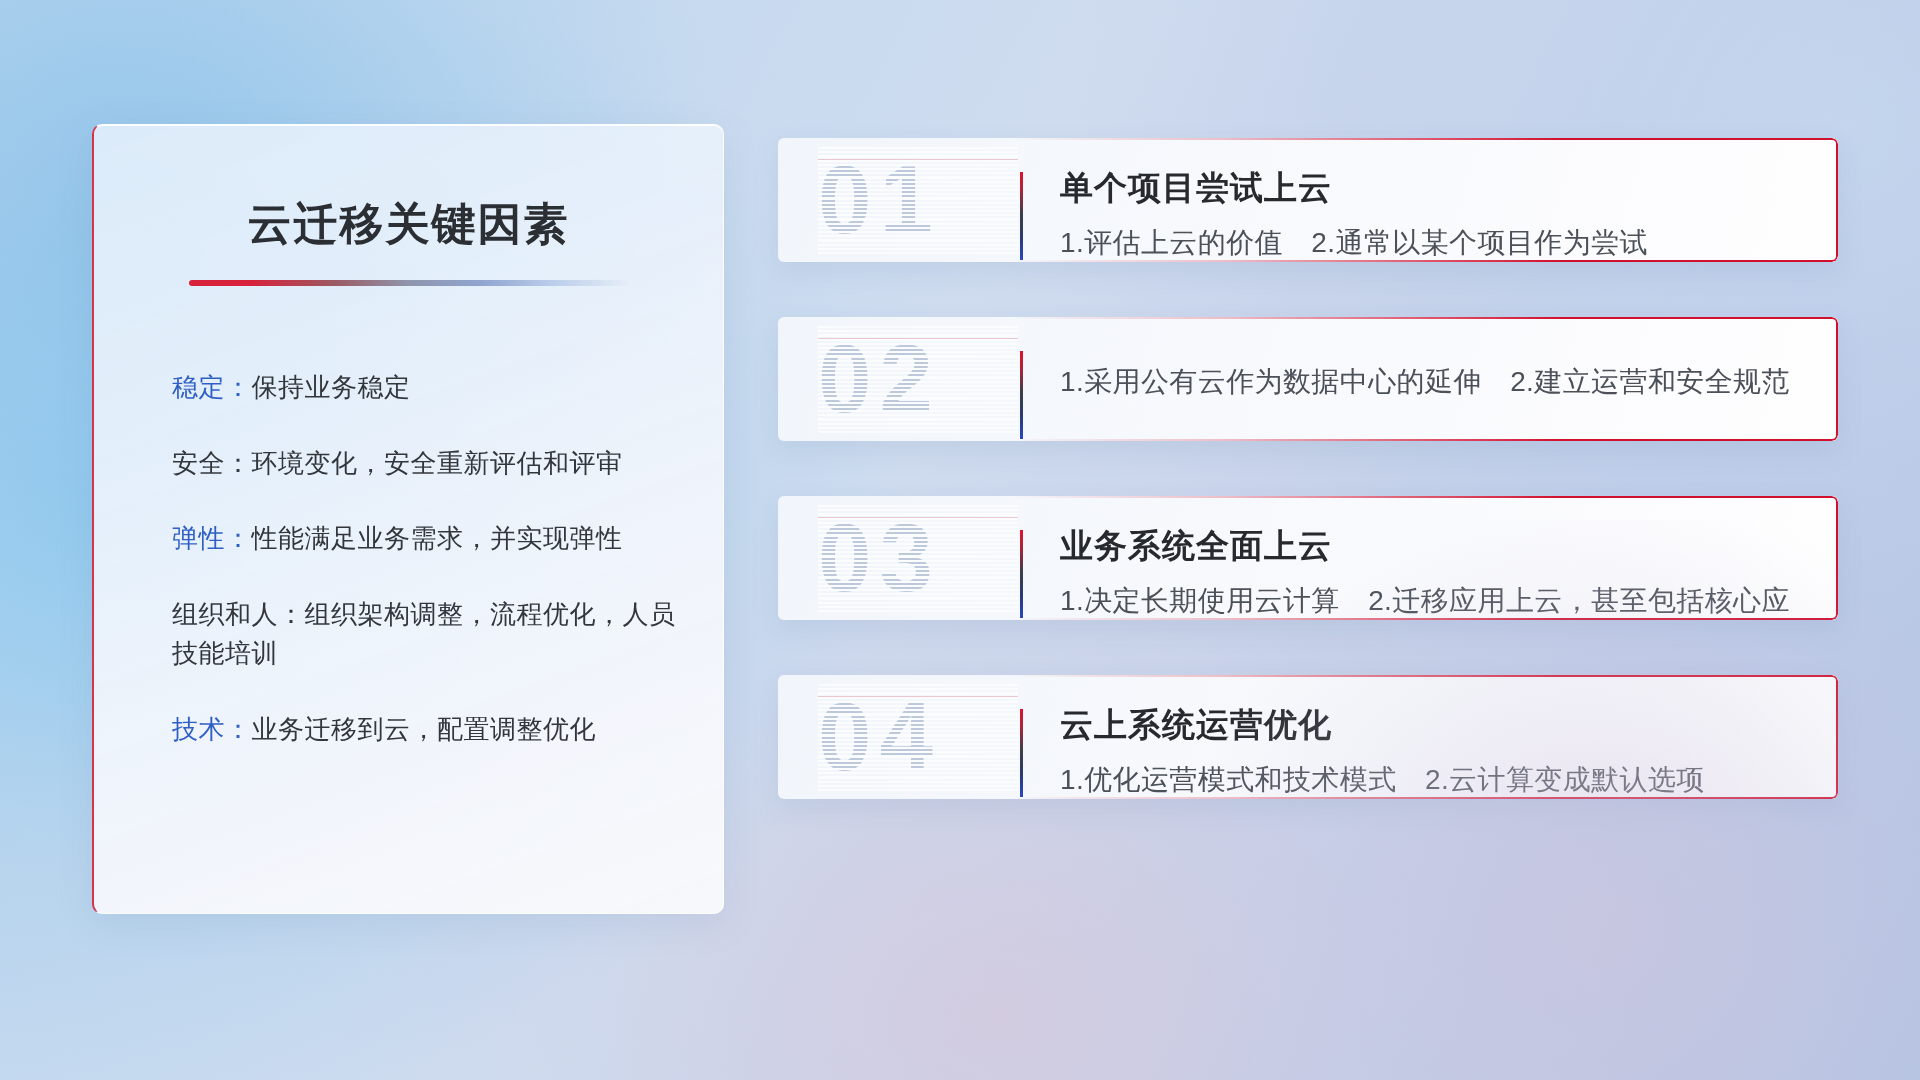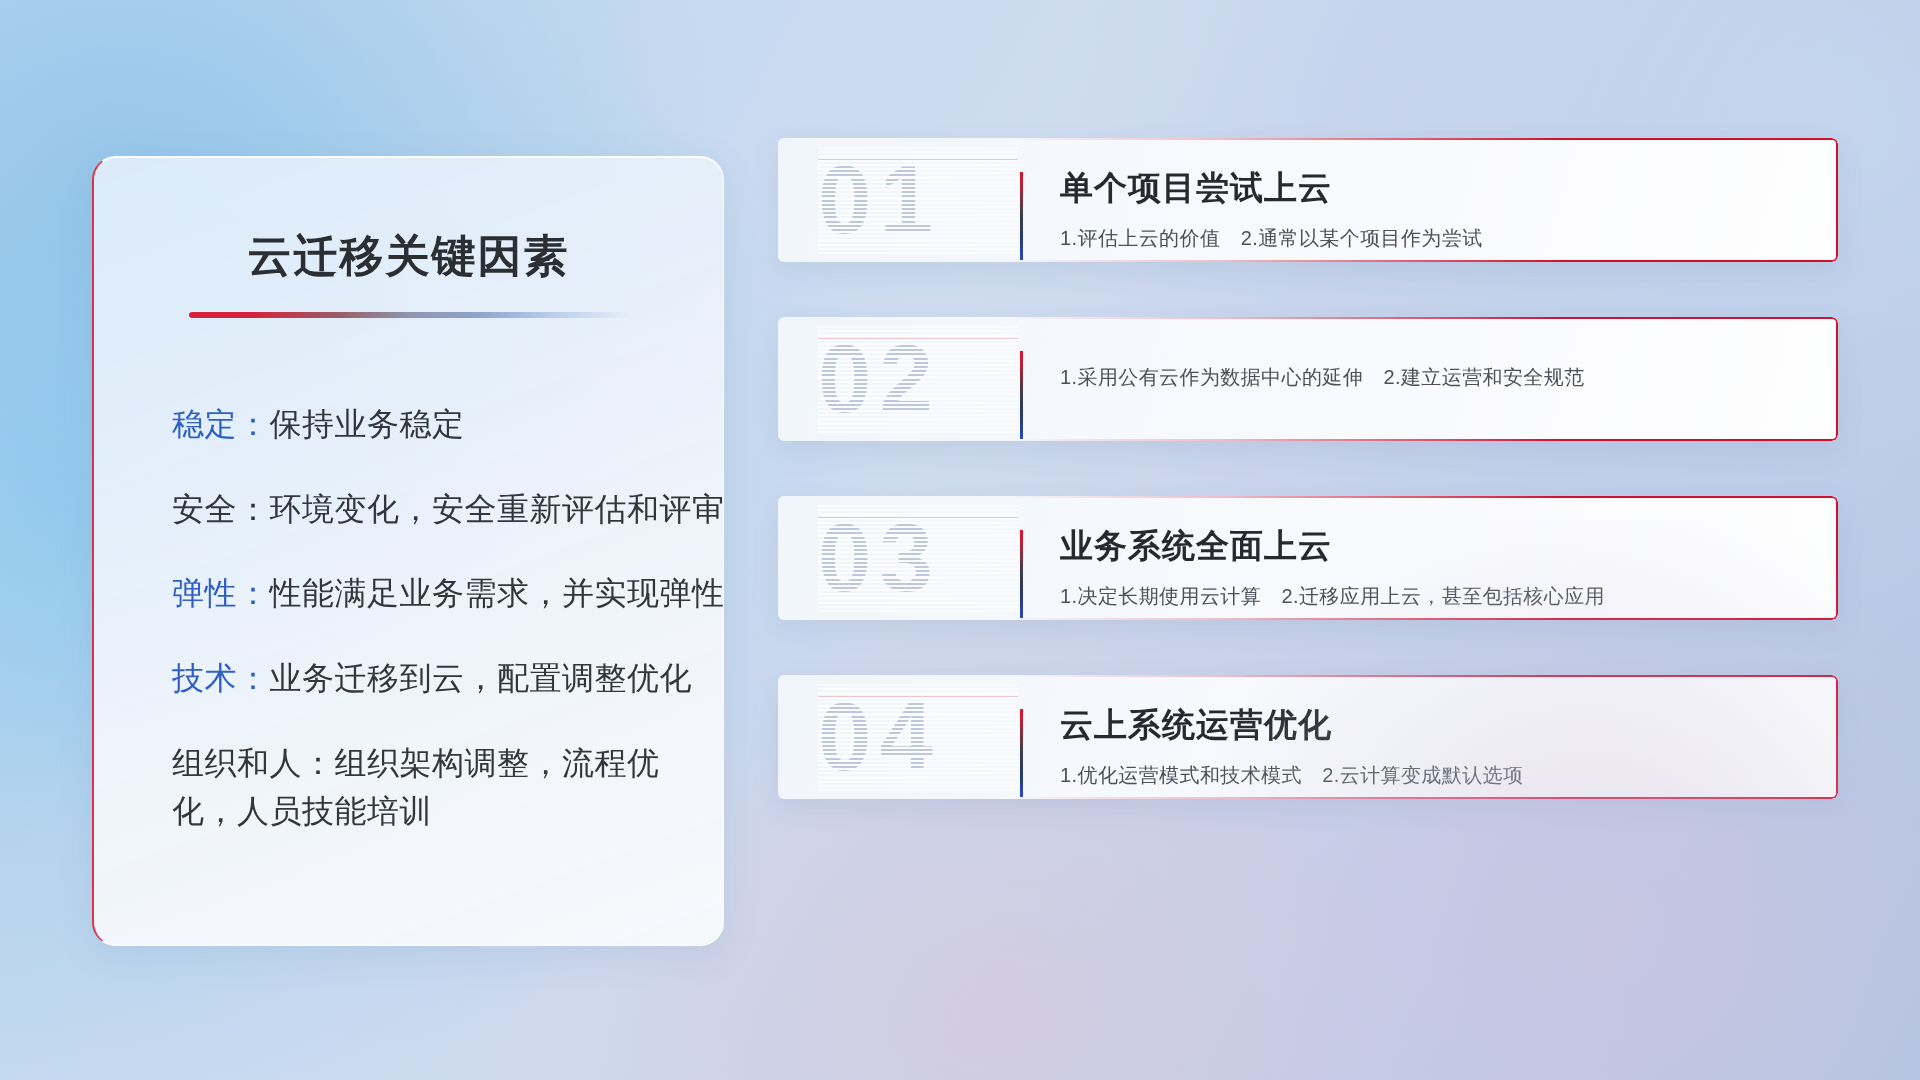--- a/index.html
+++ b/index.html
@@ -37,24 +37,24 @@
     right: -140px; bottom: -260px;
     width: 900px; height: 820px;
     background: radial-gradient(circle at 50% 50%, rgba(208,196,220,0.55) 0%, rgba(206,202,226,0.18) 48%, rgba(200,206,230,0) 72%);
     pointer-events: none;
   }
 
   
   .left-panel {
     position: absolute;
     left: 92px;
-    top: 156px;
+    top: 124px;
     width: 632px;
     height: 790px;
-    border-radius: 24px;
+    border-radius: 10px;
     background: linear-gradient(160deg,
                  rgba(226,238,250,0.92) 0%,
                  rgba(234,242,251,0.90) 30%,
                  rgba(243,246,252,0.92) 58%,
                  rgba(250,250,253,0.94) 100%);
     border: 1px solid rgba(255,255,255,0.85);
     border-left: 2px solid #d8334a;
     box-shadow: 0 10px 34px rgba(110,140,180,0.16), inset 0 1px 0 rgba(255,255,255,0.9);
     overflow: hidden;
   }
@@ -85,21 +85,21 @@
         #8fa4cf 66%,
         #b9ccea 82%,
         #e6eef8 100%);
   }
 
   .factor-list {
     margin-top: 82px;
     padding-left: 32px;
   }
   .factor-row {
-    font-size: 32px;
+    font-size: 26px;
     line-height: 1.52;
     color: #33373c;
     margin-bottom: 36px;
     letter-spacing: 0.5px;
     white-space: nowrap;
   }
   .factor-row.wrap { white-space: normal; }
   .factor-label { color: #2f5fc4; }
   .factor-label.neutral { color: #33373c; }
   .factor-text { color: #33373c; }
@@ -195,21 +195,21 @@
   }
   .card-title {
     font-size: 33px;
     font-weight: 700;
     color: #26292e;
     letter-spacing: 1px;
     line-height: 1.2;
   }
   .card-sub {
     margin-top: 17px;
-    font-size: 20px;
+    font-size: 28px;
     color: #4b5059;
     letter-spacing: 0.4px;
     line-height: 1.3;
   }
 </style>
 </head>
 <body>
 
 <div class="slide">
 
@@ -227,26 +227,26 @@
         </div>
 
         <div class="factor-row">
           <span class="factor-label neutral">安全：</span><span class="factor-text">环境变化，安全重新评估和评审</span>
         </div>
 
         <div class="factor-row">
           <span class="factor-label">弹性：</span><span class="factor-text">性能满足业务需求，并实现弹性</span>
         </div>
 
+        <div class="factor-row wrap">
+          <span class="factor-label neutral">组织和人：</span><span class="factor-text">组织架构调整，流程优化，人员技能培训</span>
+        </div>
+
         <div class="factor-row">
           <span class="factor-label">技术：</span><span class="factor-text">业务迁移到云，配置调整优化</span>
-        </div>
-
-        <div class="factor-row wrap">
-          <span class="factor-label neutral">组织和人：</span><span class="factor-text">组织架构调整，流程优化，人员技能培训</span>
         </div>
 
       </div>
     </div>
   </div>
 
   <div class="cards">
 
     <div class="card">
       <div class="ghost-wrap">

